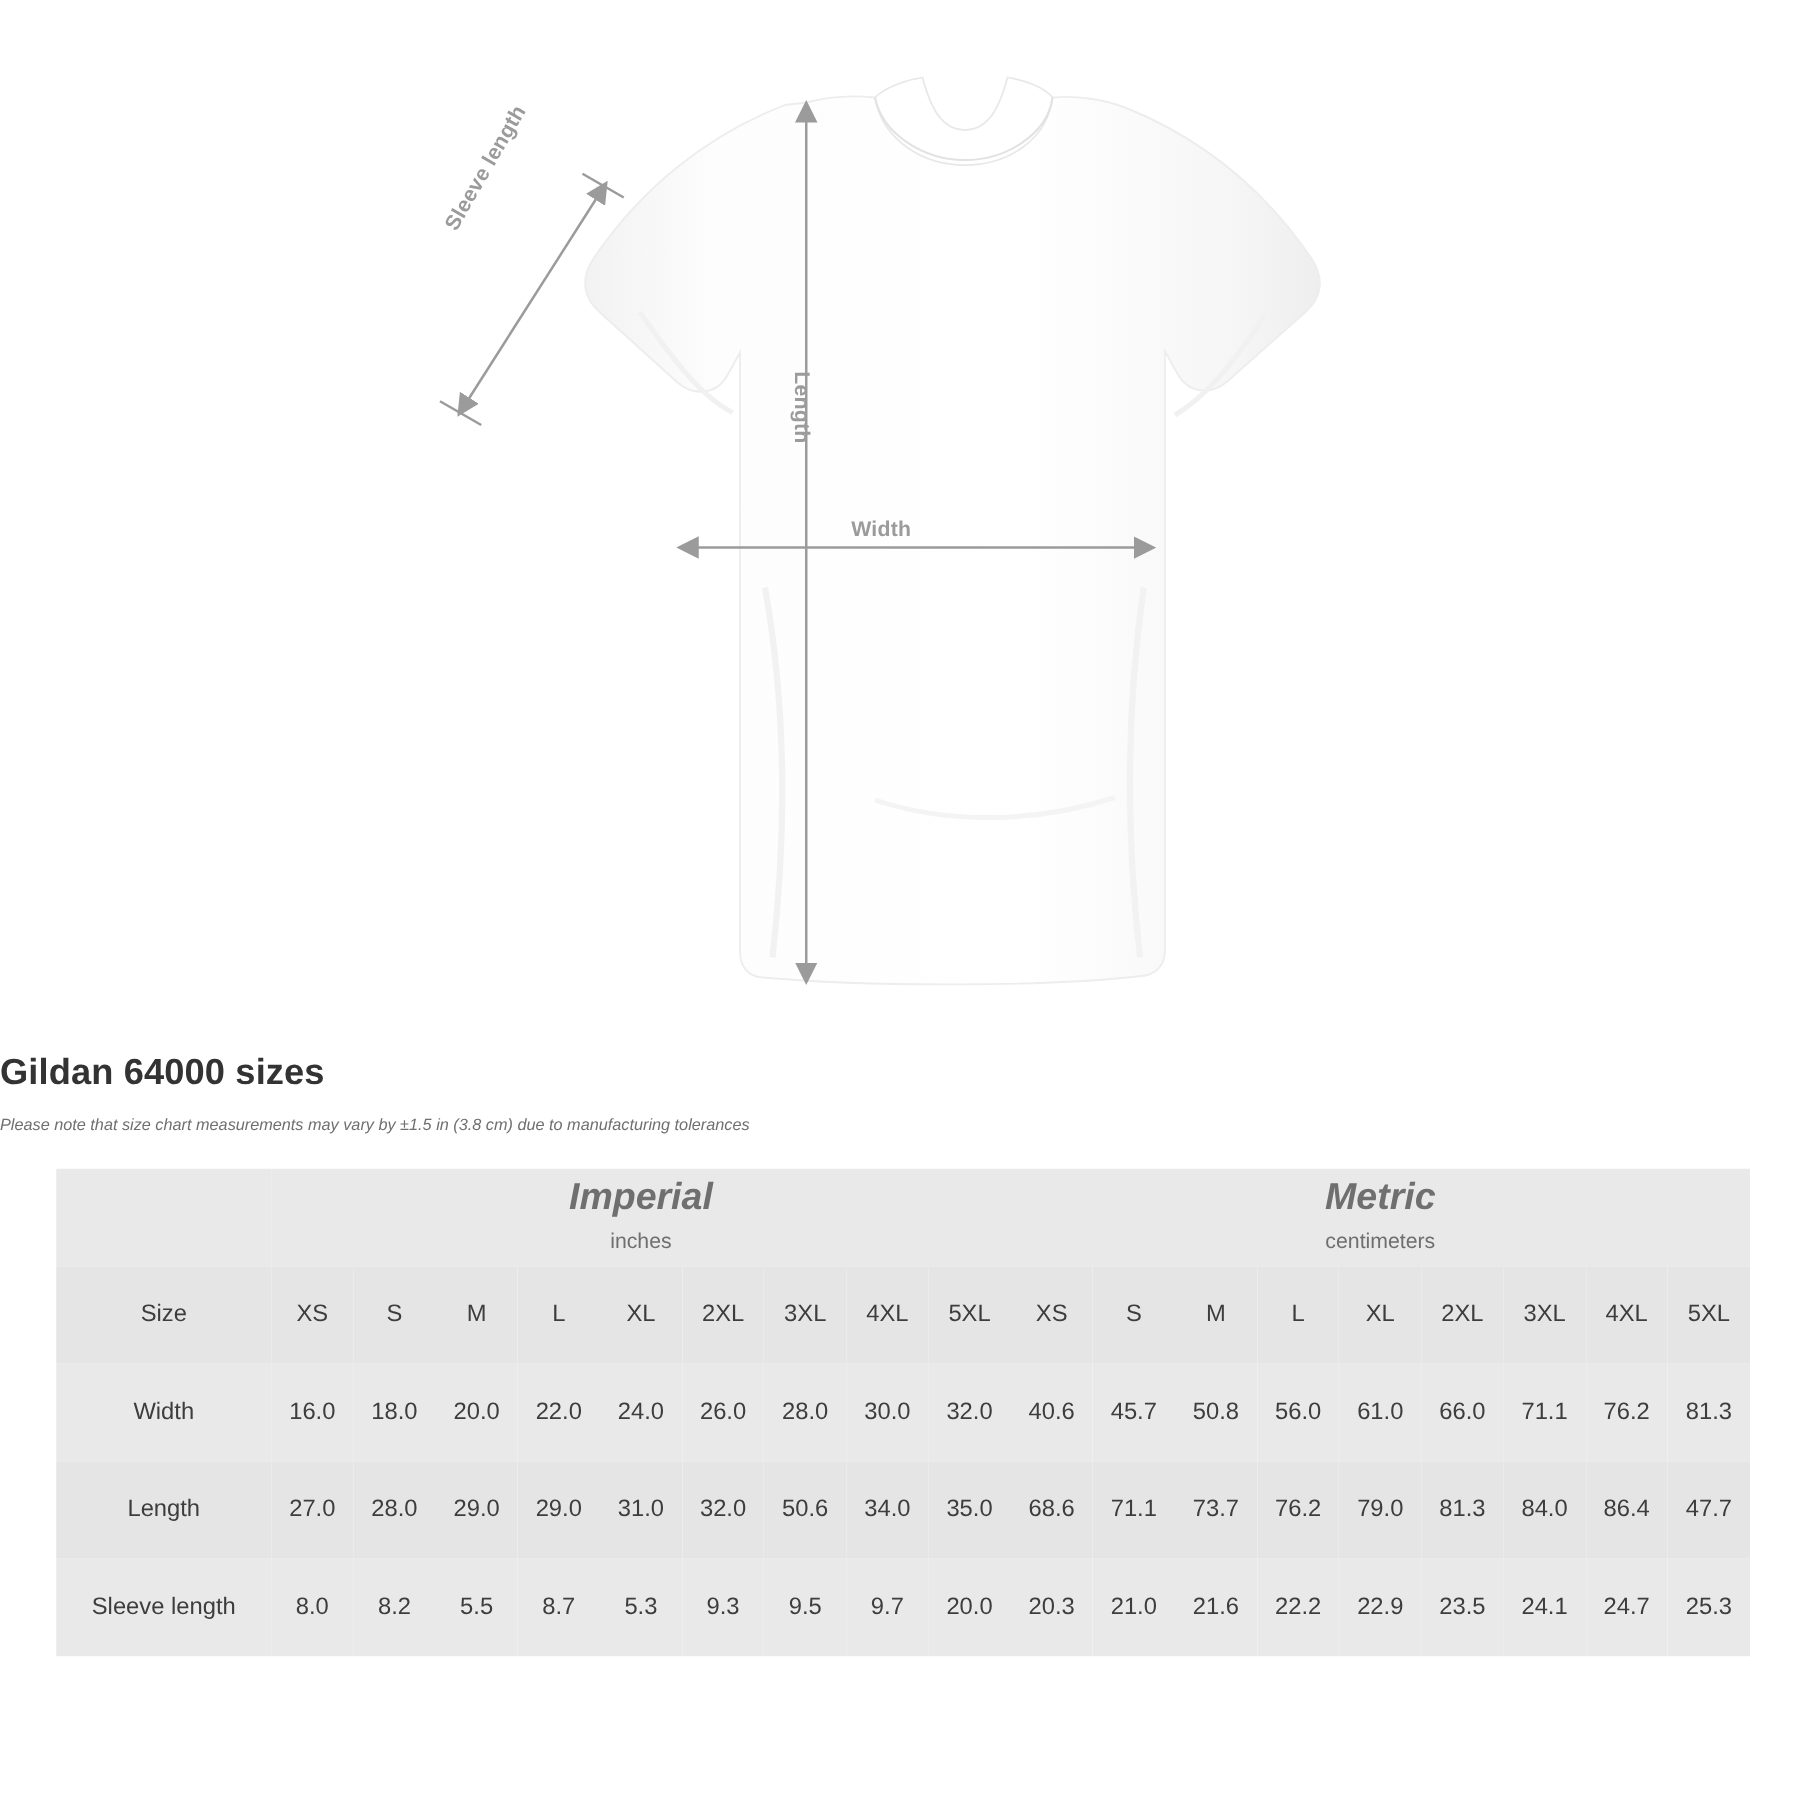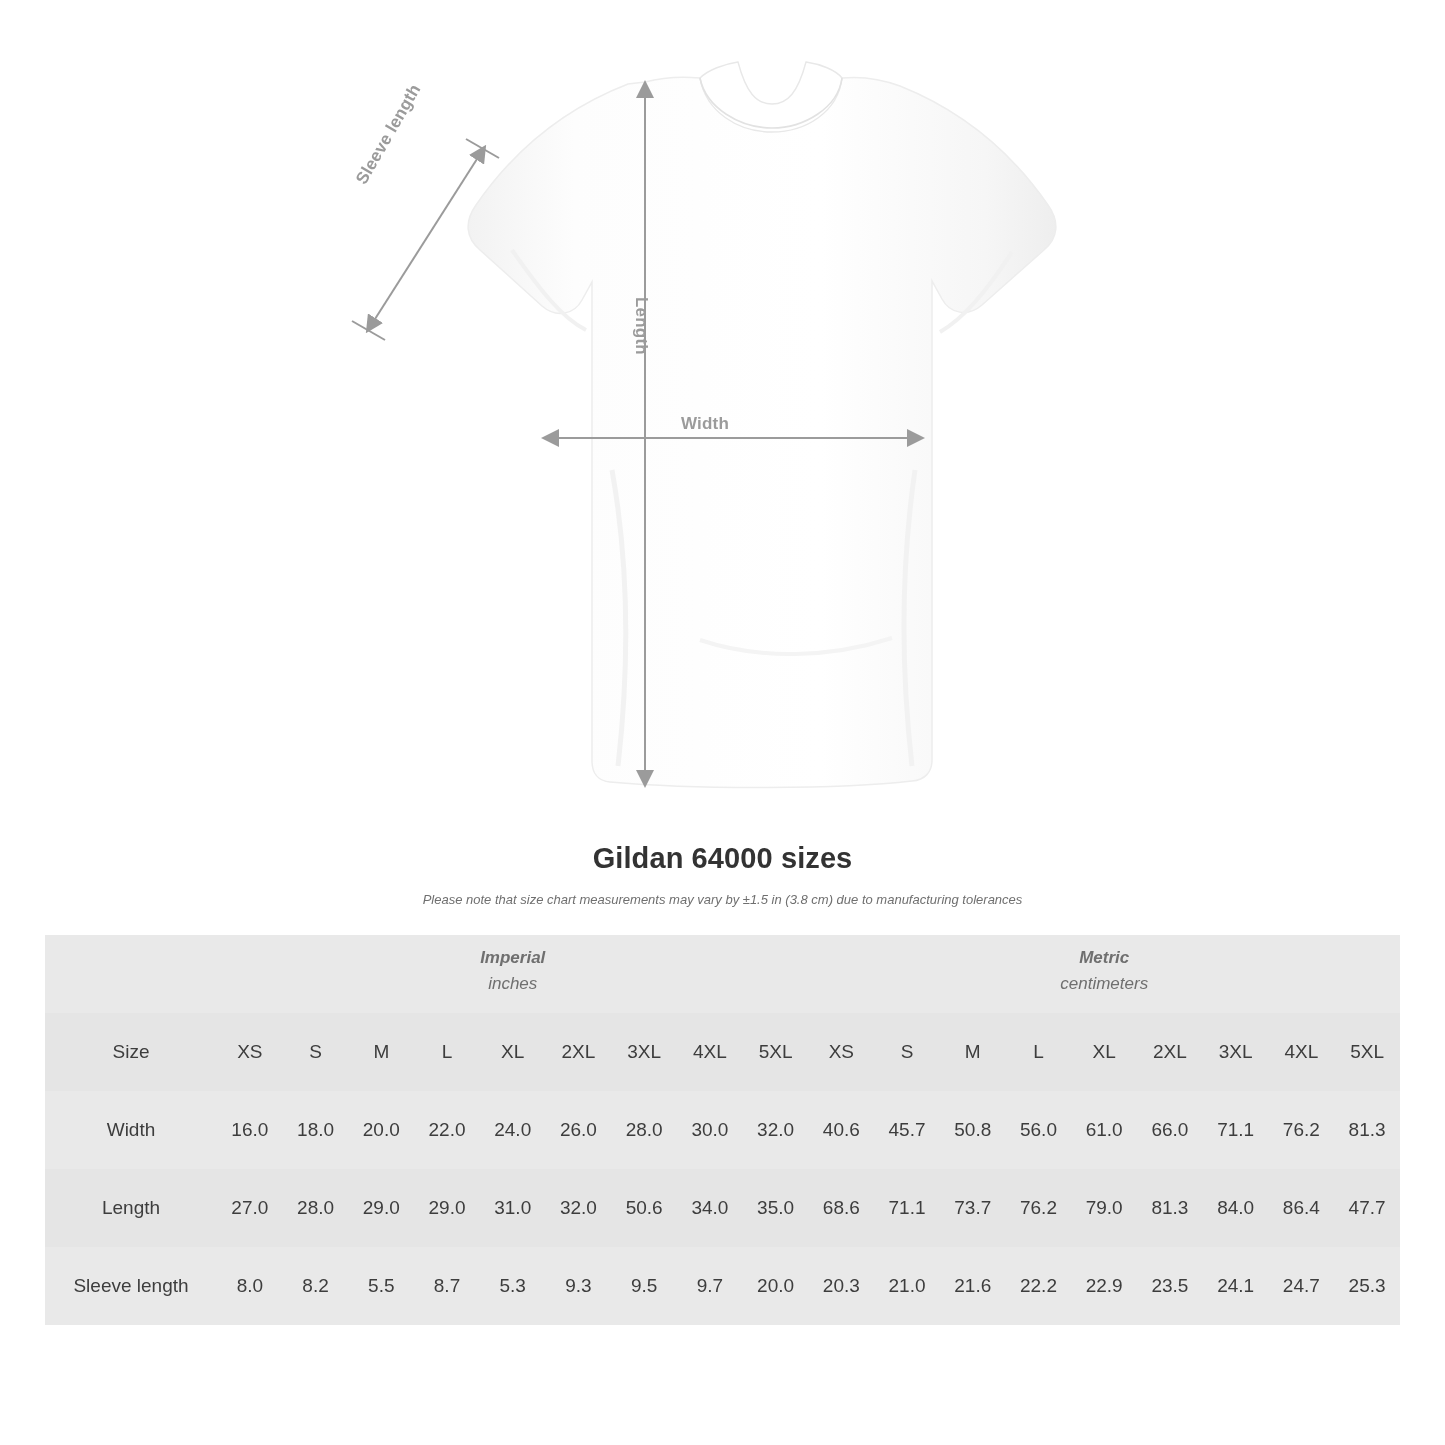--- a/index.html
+++ b/index.html
@@ -55,21 +55,20 @@
     transform: rotate(90deg);
     transform-origin: left top;
   }
   .dim-width {
     left: 681px;
     top: 414px;
   }
 
   
   .title-block {
-    text-align: center;
     margin-top: 22px;
   }
   .chart-title {
     font-size: 29px;
     font-weight: bold;
     color: #333333;
     margin: 0;
     letter-spacing: 0.1px;
   }
   .chart-note {
@@ -98,29 +97,28 @@
     font-weight: normal;
     padding: 0;
     height: 78px;
     border: 0;
   }
   .unit-header td {
     background: #e9e9e9;
     height: 118px;
   }
   .unit-title {
-    font-size: 17px;
+    font-size: 30px;
     font-style: italic;
     font-weight: bold;
     color: #6f6f6f;
     line-height: 1.25;
   }
   .unit-sub {
     font-size: 17px;
-    font-style: italic;
     color: #6f6f6f;
     line-height: 1.9;
   }
 
   tr.row-alt td { background: #e9e9e9; }
   tr.row-plain td { background: #e5e5e5; }
 
   .rowlabel {
     font-weight: bold;
     font-size: 20px;

